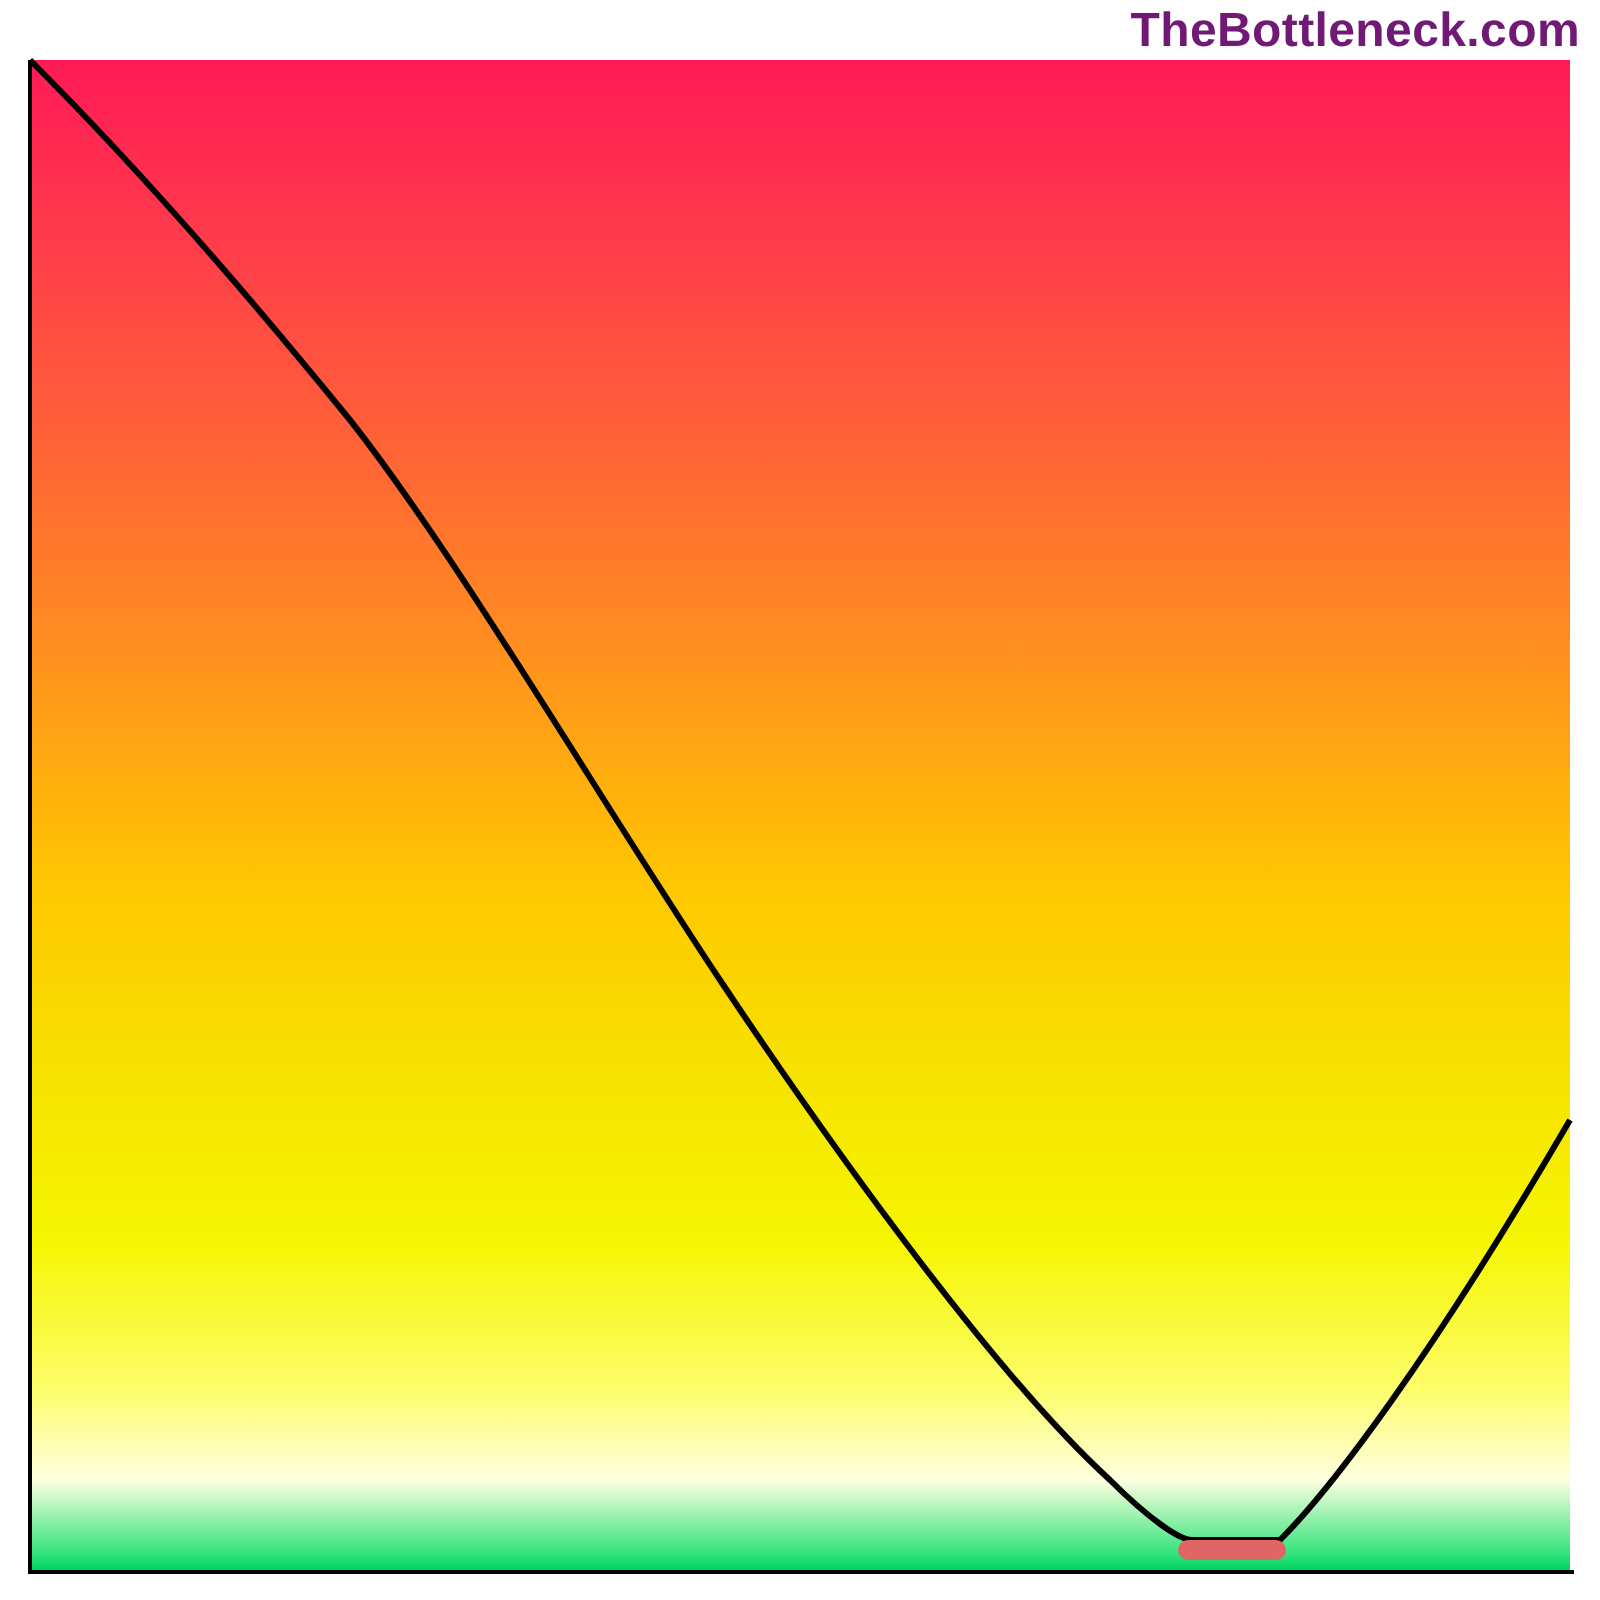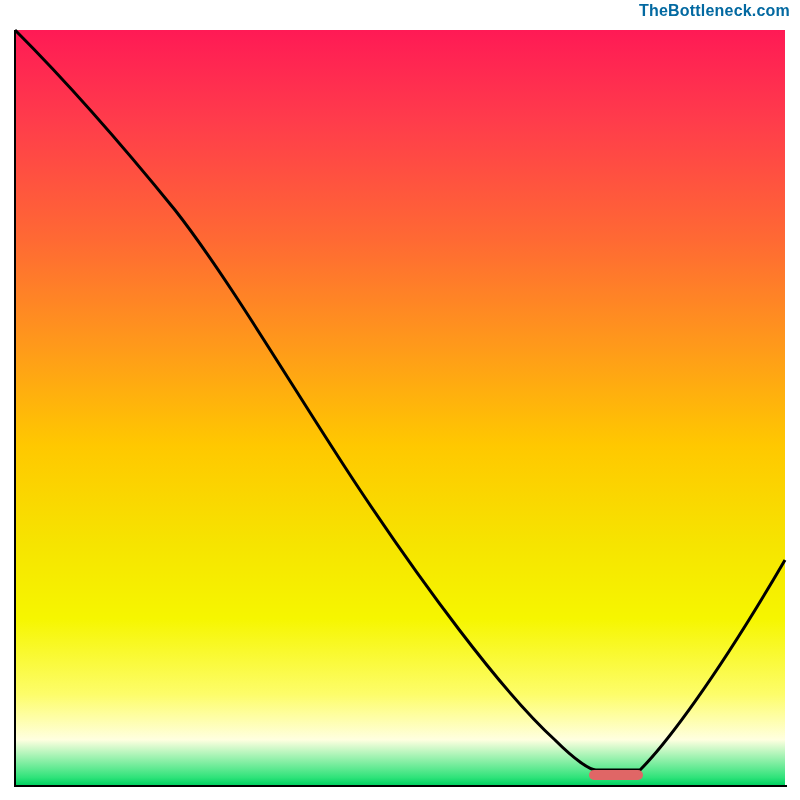--- a/index.html
+++ b/index.html
@@ -50,23 +50,23 @@
     top: 785px;
     width: 773px;
     height: 2px;
     background: #000;
   }
   .watermark {
     position: absolute;
     top: 2px;
     right: 10px;
     font-family: Arial, Helvetica, sans-serif;
-    font-size: 16px;
+    font-size: 24px;
     font-weight: 600;
-    color: #0369a1;
+    color: #701a75;
     letter-spacing: 0.2px;
   }
   svg.overlay {
     position: absolute;
     left: 0;
     top: 0;
     width: 800px;
     height: 800px;
     pointer-events: none;
   }

